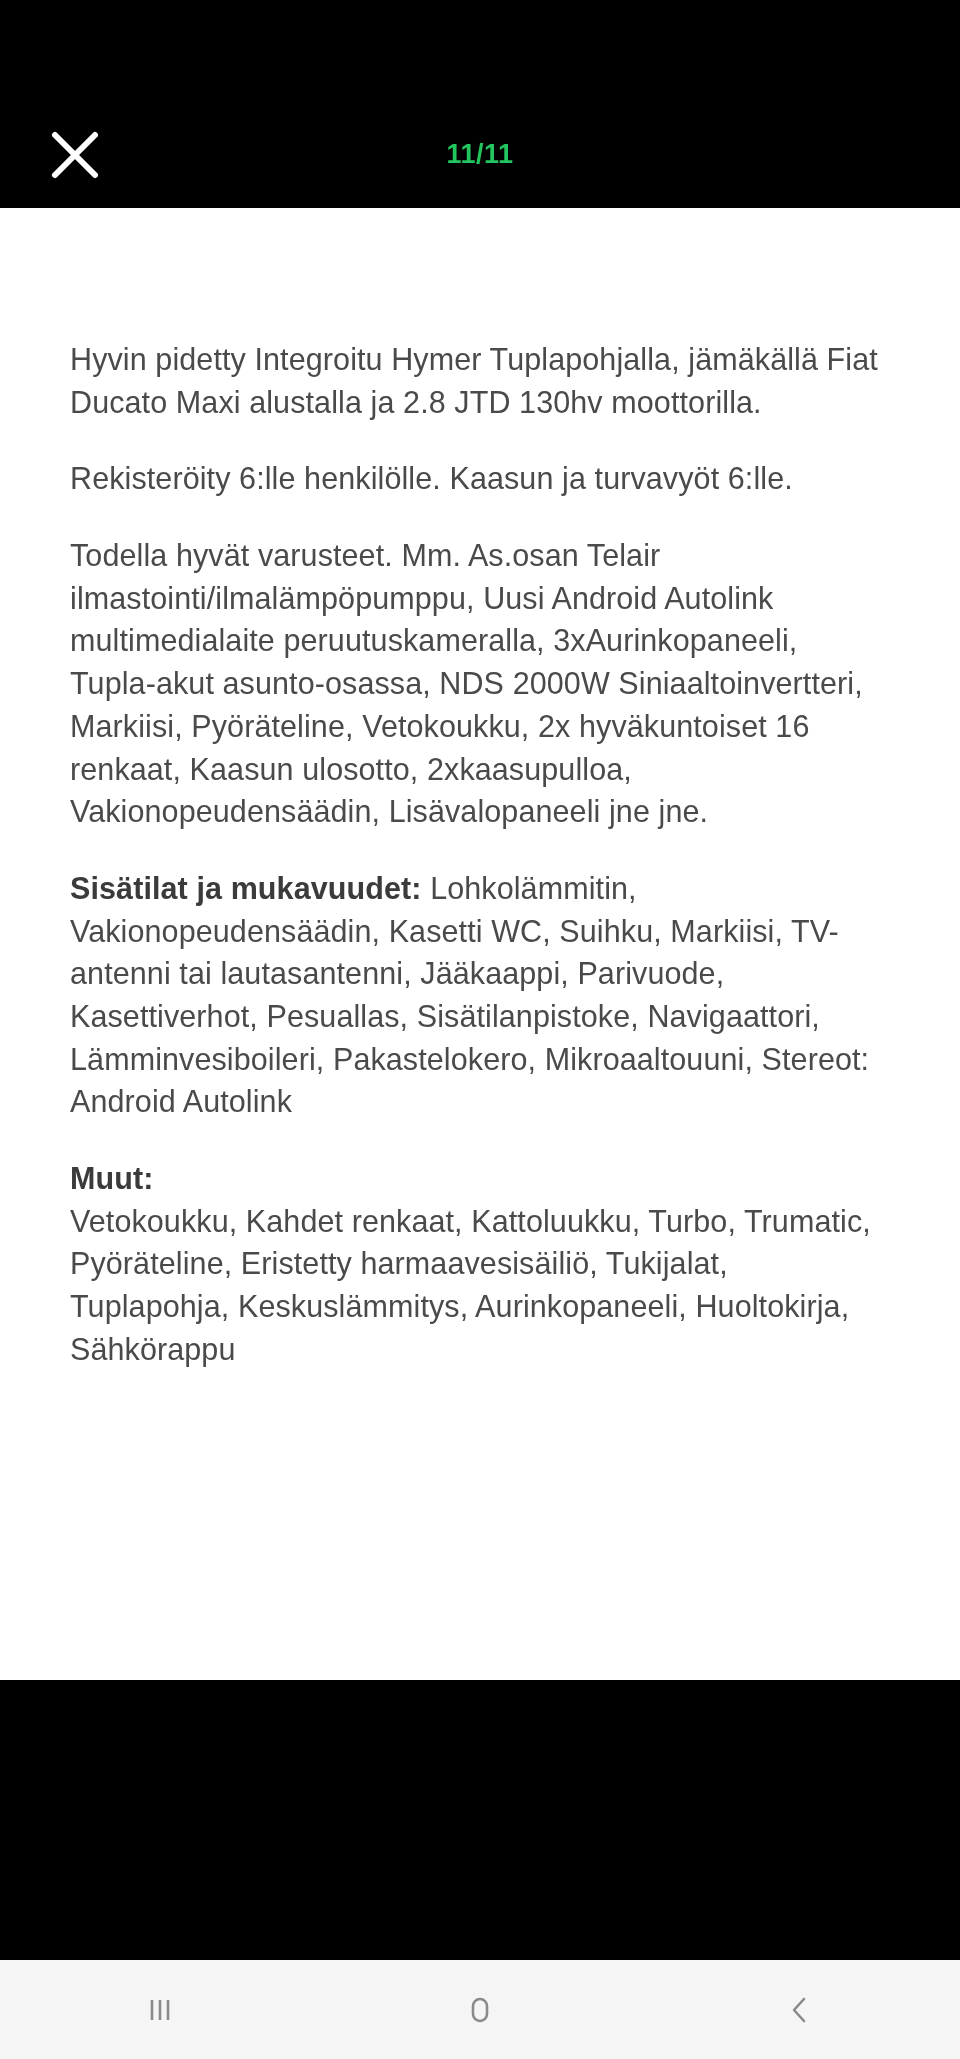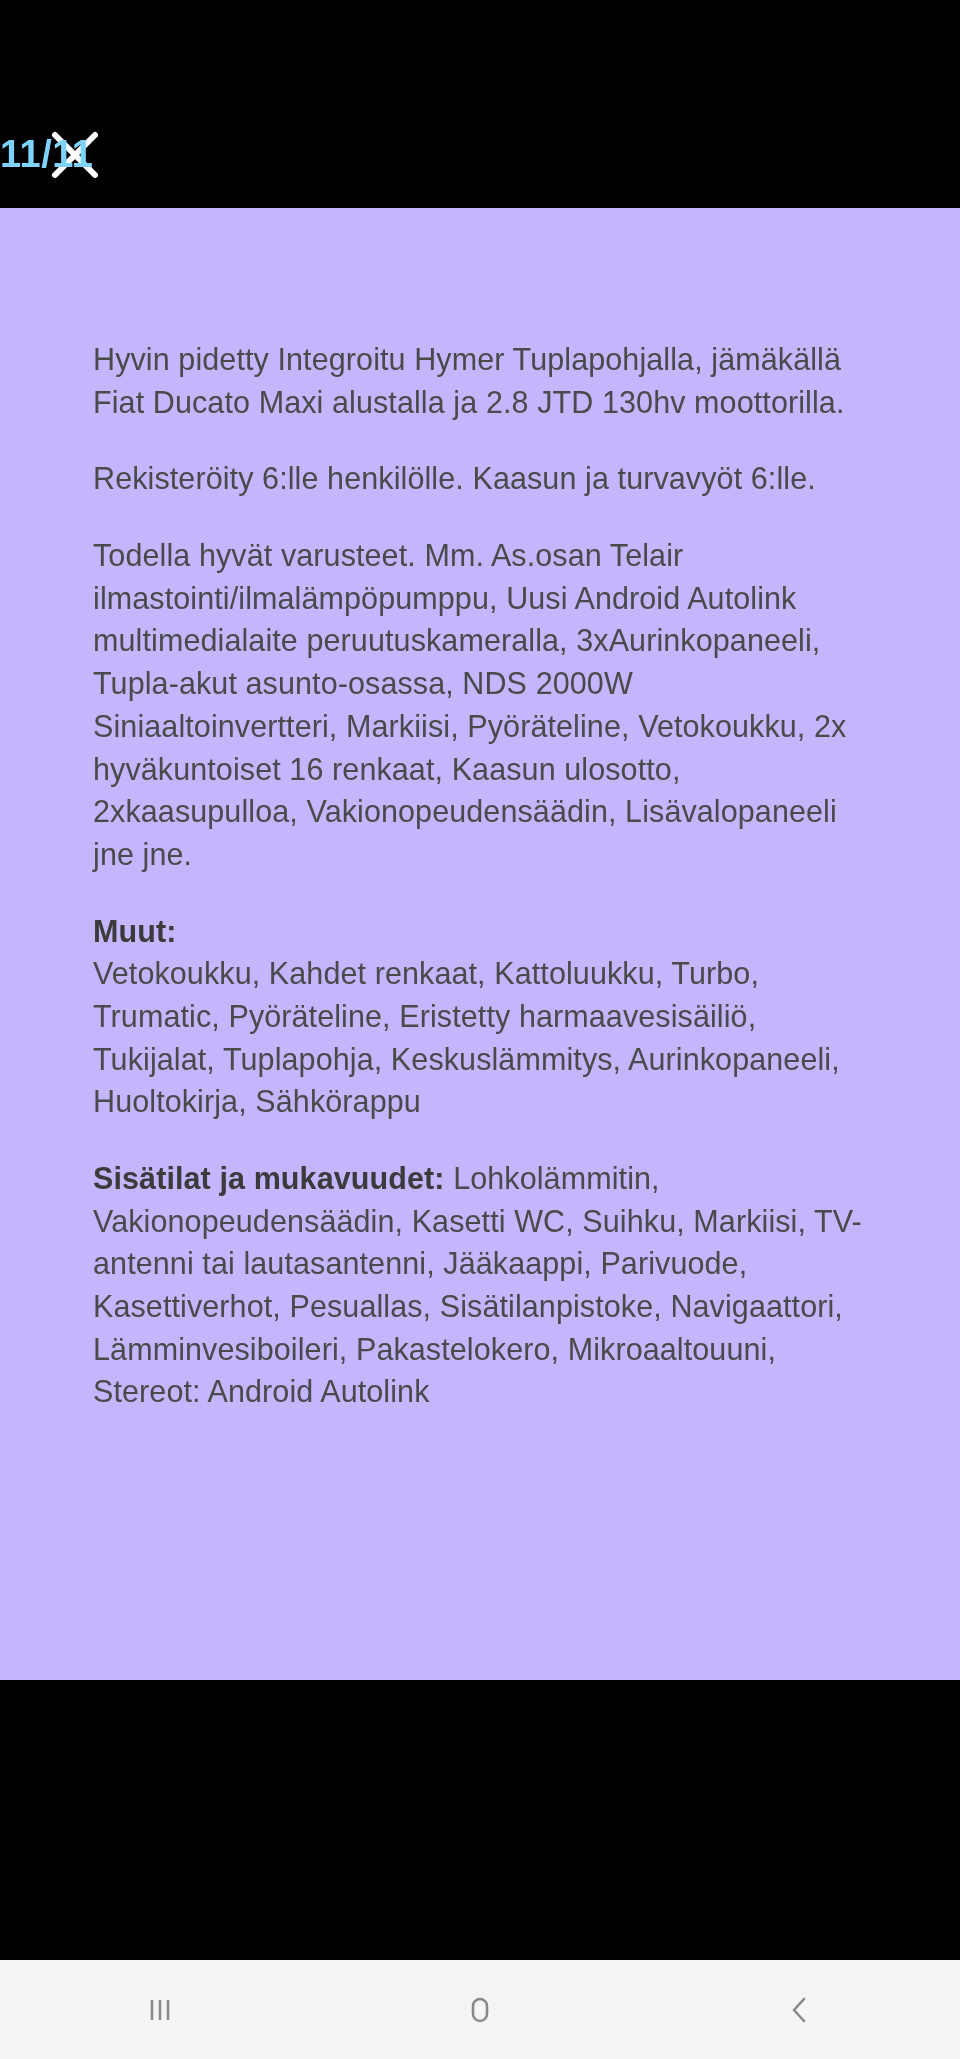--- a/index.html
+++ b/index.html
@@ -35,33 +35,34 @@
     position:absolute;
     left:44px; top:24px;
     width:62px; height:62px;
     display:flex; align-items:center; justify-content:center;
     cursor:pointer;
   }
   .close-btn svg { display:block; }
   .counter {
     position:absolute;
     left:0; right:0; top:28px;
-    color:#7dd3fc;
-    font-size:38px;
+    text-align:center;
+    color:#22c55e;
+    font-size:27px;
     font-weight:700;
     letter-spacing:0.5px;
     line-height:52px;
   }
 
   
   .content {
-    background:#c4b5fd;
+    background:#ffffff;
     flex:0 0 auto;
     height:1472px;
-    padding:0 93px;
+    padding:0 70px;
     overflow:hidden;
   }
   .desc {
     padding-top:130px;
     color:#4a4a4a;
     font-size:30.5px;
     line-height:1.40;
     letter-spacing:0.1px;
   }
   .desc p {
@@ -130,25 +131,25 @@
       <p>
         <span>Rekisteröity 6:lle henkilölle. Kaasun ja turvavyöt 6:lle.</span>
       </p>
 
 
       <p>
         <span>Todella hyvät varusteet. Mm. As.osan Telair ilmastointi/ilmalämpöpumppu, Uusi Android Autolink multimedialaite peruutuskameralla, 3xAurinkopaneeli, Tupla-akut asunto-osassa, NDS 2000W Siniaaltoinvertteri, Markiisi, Pyöräteline, Vetokoukku, 2x hyväkuntoiset 16 renkaat, Kaasun ulosotto, 2xkaasupulloa, Vakionopeudensäädin, Lisävalopaneeli jne jne.</span>
       </p>
 
       <p>
-        <span class="block-title">Muut:</span><span>Vetokoukku, Kahdet renkaat, Kattoluukku, Turbo, Trumatic, Pyöräteline, Eristetty harmaavesisäiliö, Tukijalat, Tuplapohja, Keskuslämmitys, Aurinkopaneeli, Huoltokirja, Sähkörappu</span>
+        <b>Sisätilat ja mukavuudet:</b><span> Lohkolämmitin, Vakionopeudensäädin, Kasetti WC, Suihku, Markiisi, TV-antenni tai lautasantenni, Jääkaappi, Parivuode, Kasettiverhot, Pesuallas, Sisätilanpistoke, Navigaattori, Lämminvesiboileri, Pakastelokero, Mikroaaltouuni, Stereot: Android Autolink</span>
       </p>
 
       <p>
-        <b>Sisätilat ja mukavuudet:</b><span> Lohkolämmitin, Vakionopeudensäädin, Kasetti WC, Suihku, Markiisi, TV-antenni tai lautasantenni, Jääkaappi, Parivuode, Kasettiverhot, Pesuallas, Sisätilanpistoke, Navigaattori, Lämminvesiboileri, Pakastelokero, Mikroaaltouuni, Stereot: Android Autolink</span>
+        <span class="block-title">Muut:</span><span>Vetokoukku, Kahdet renkaat, Kattoluukku, Turbo, Trumatic, Pyöräteline, Eristetty harmaavesisäiliö, Tukijalat, Tuplapohja, Keskuslämmitys, Aurinkopaneeli, Huoltokirja, Sähkörappu</span>
       </p>
 
     </div>
   </div>
 
   <div class="filler"></div>
 
   <div class="navbar">
     <div class="nav-btn">
       <span>

